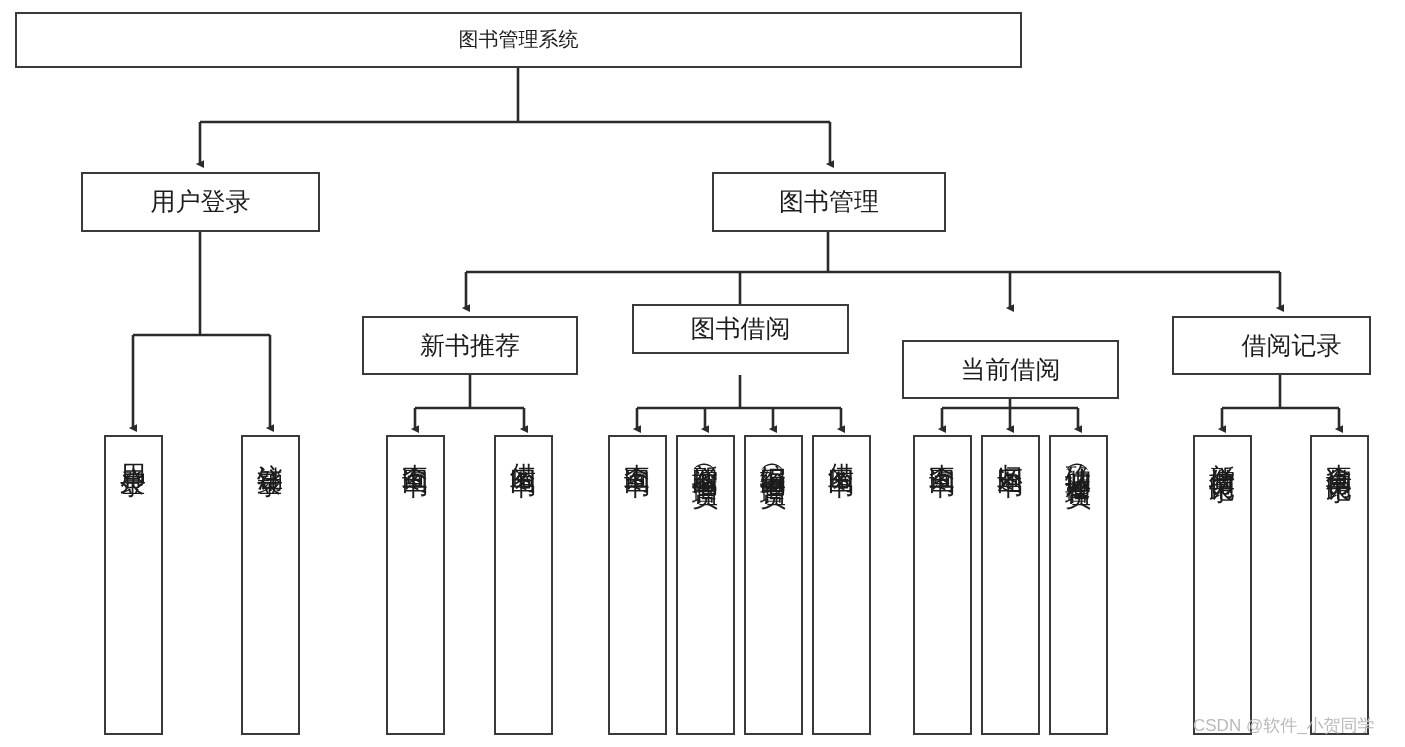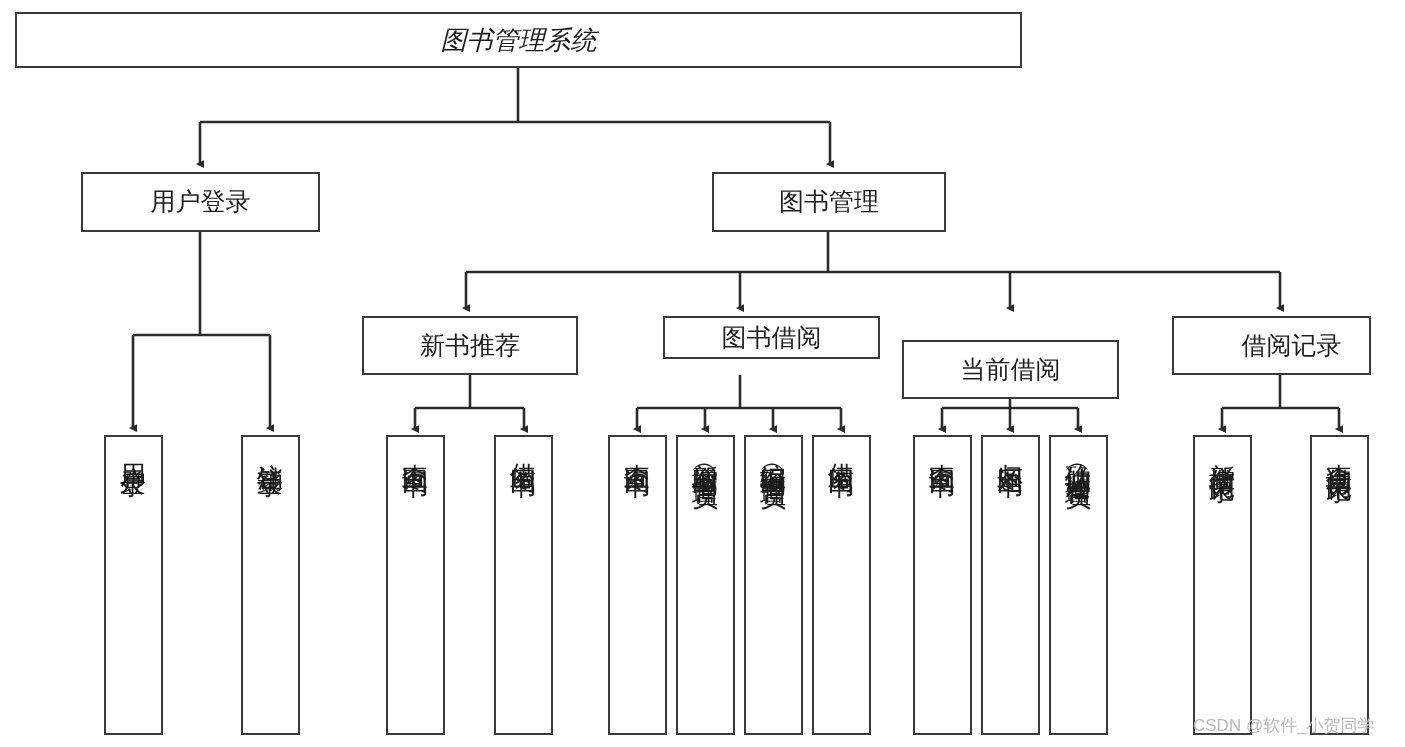--- a/index.html
+++ b/index.html
@@ -38,22 +38,21 @@
   .node .label {
     display: block;
     text-align: center;
     line-height: 1.18;
     white-space: nowrap;
   }
   .node.horiz .label {
     font-size: 25px;
   }
   .node.root .label {
-    font-size: 26px;
-    font-style: italic;
+    font-size: 20px;
   }
   .node.vert {
     align-items: flex-start;
     padding-top: 6px;
   }
   .node.vert .label {
     writing-mode: vertical-rl;
     text-orientation: upright;
     font-size: 26px;
     letter-spacing: 3px;
@@ -133,21 +132,21 @@
   <div class="node horiz" style="left:81px; top:172px; width:239px; height:60px;">
     <span class="label">用户登录</span>
   </div>
   <div class="node horiz" style="left:362px; top:316px; width:216px; height:59px;">
     <span class="label">新书推荐</span>
   </div>
 
   <div class="node horiz" style="left:712px; top:172px; width:234px; height:60px;">
     <span class="label">图书管理</span>
   </div>
-  <div class="node horiz" style="left:632px; top:316px; width:217px; height:43px;margin-left:31px;">
+  <div class="node horiz" style="left:632px; top:304px; width:217px; height:50px;">
     <span class="label">图书借阅</span>
   </div>
   <div class="node horiz" style="left:902px; top:316px; width:217px; height:59px;margin-top:24px;">
     <span class="label">当前借阅</span>
   </div>
   <div class="node horiz" style="left:1172px; top:316px; width:199px; height:59px;padding-left:40px;">
     <span class="label">借阅记录</span>
   </div>
 
   <div class="node vert" style="left:104px; top:435px; width:59px; height:300px;">

